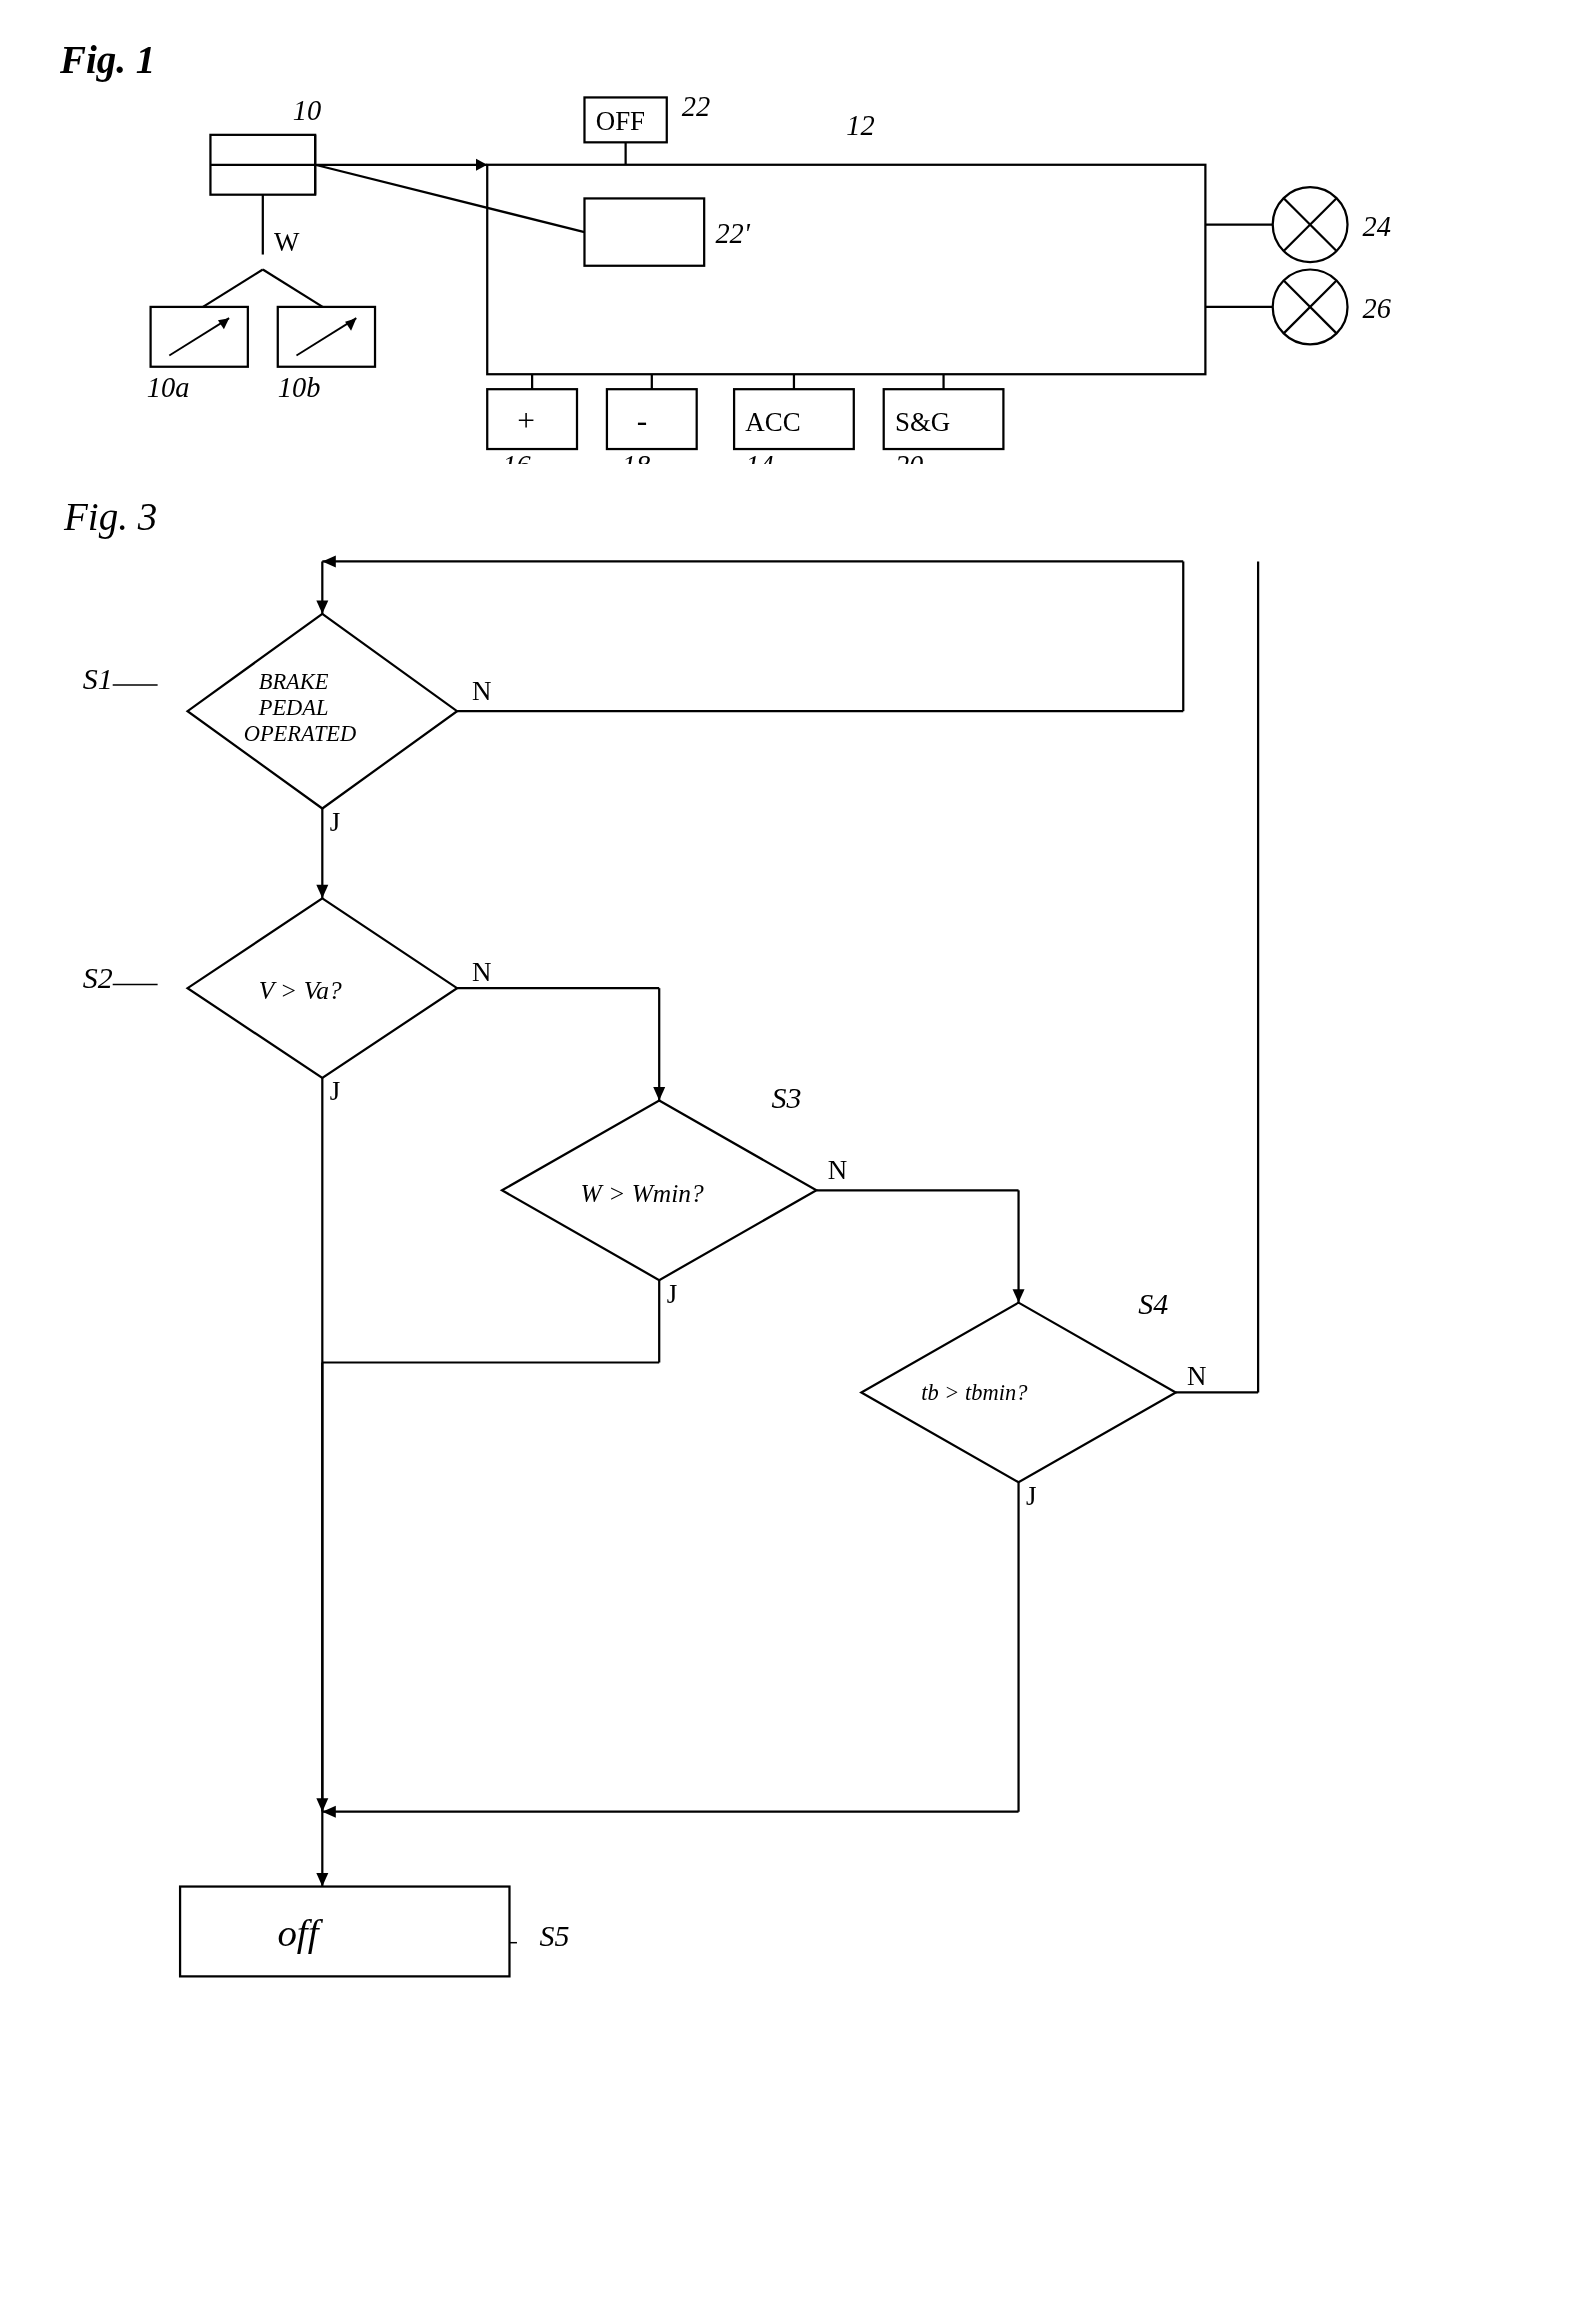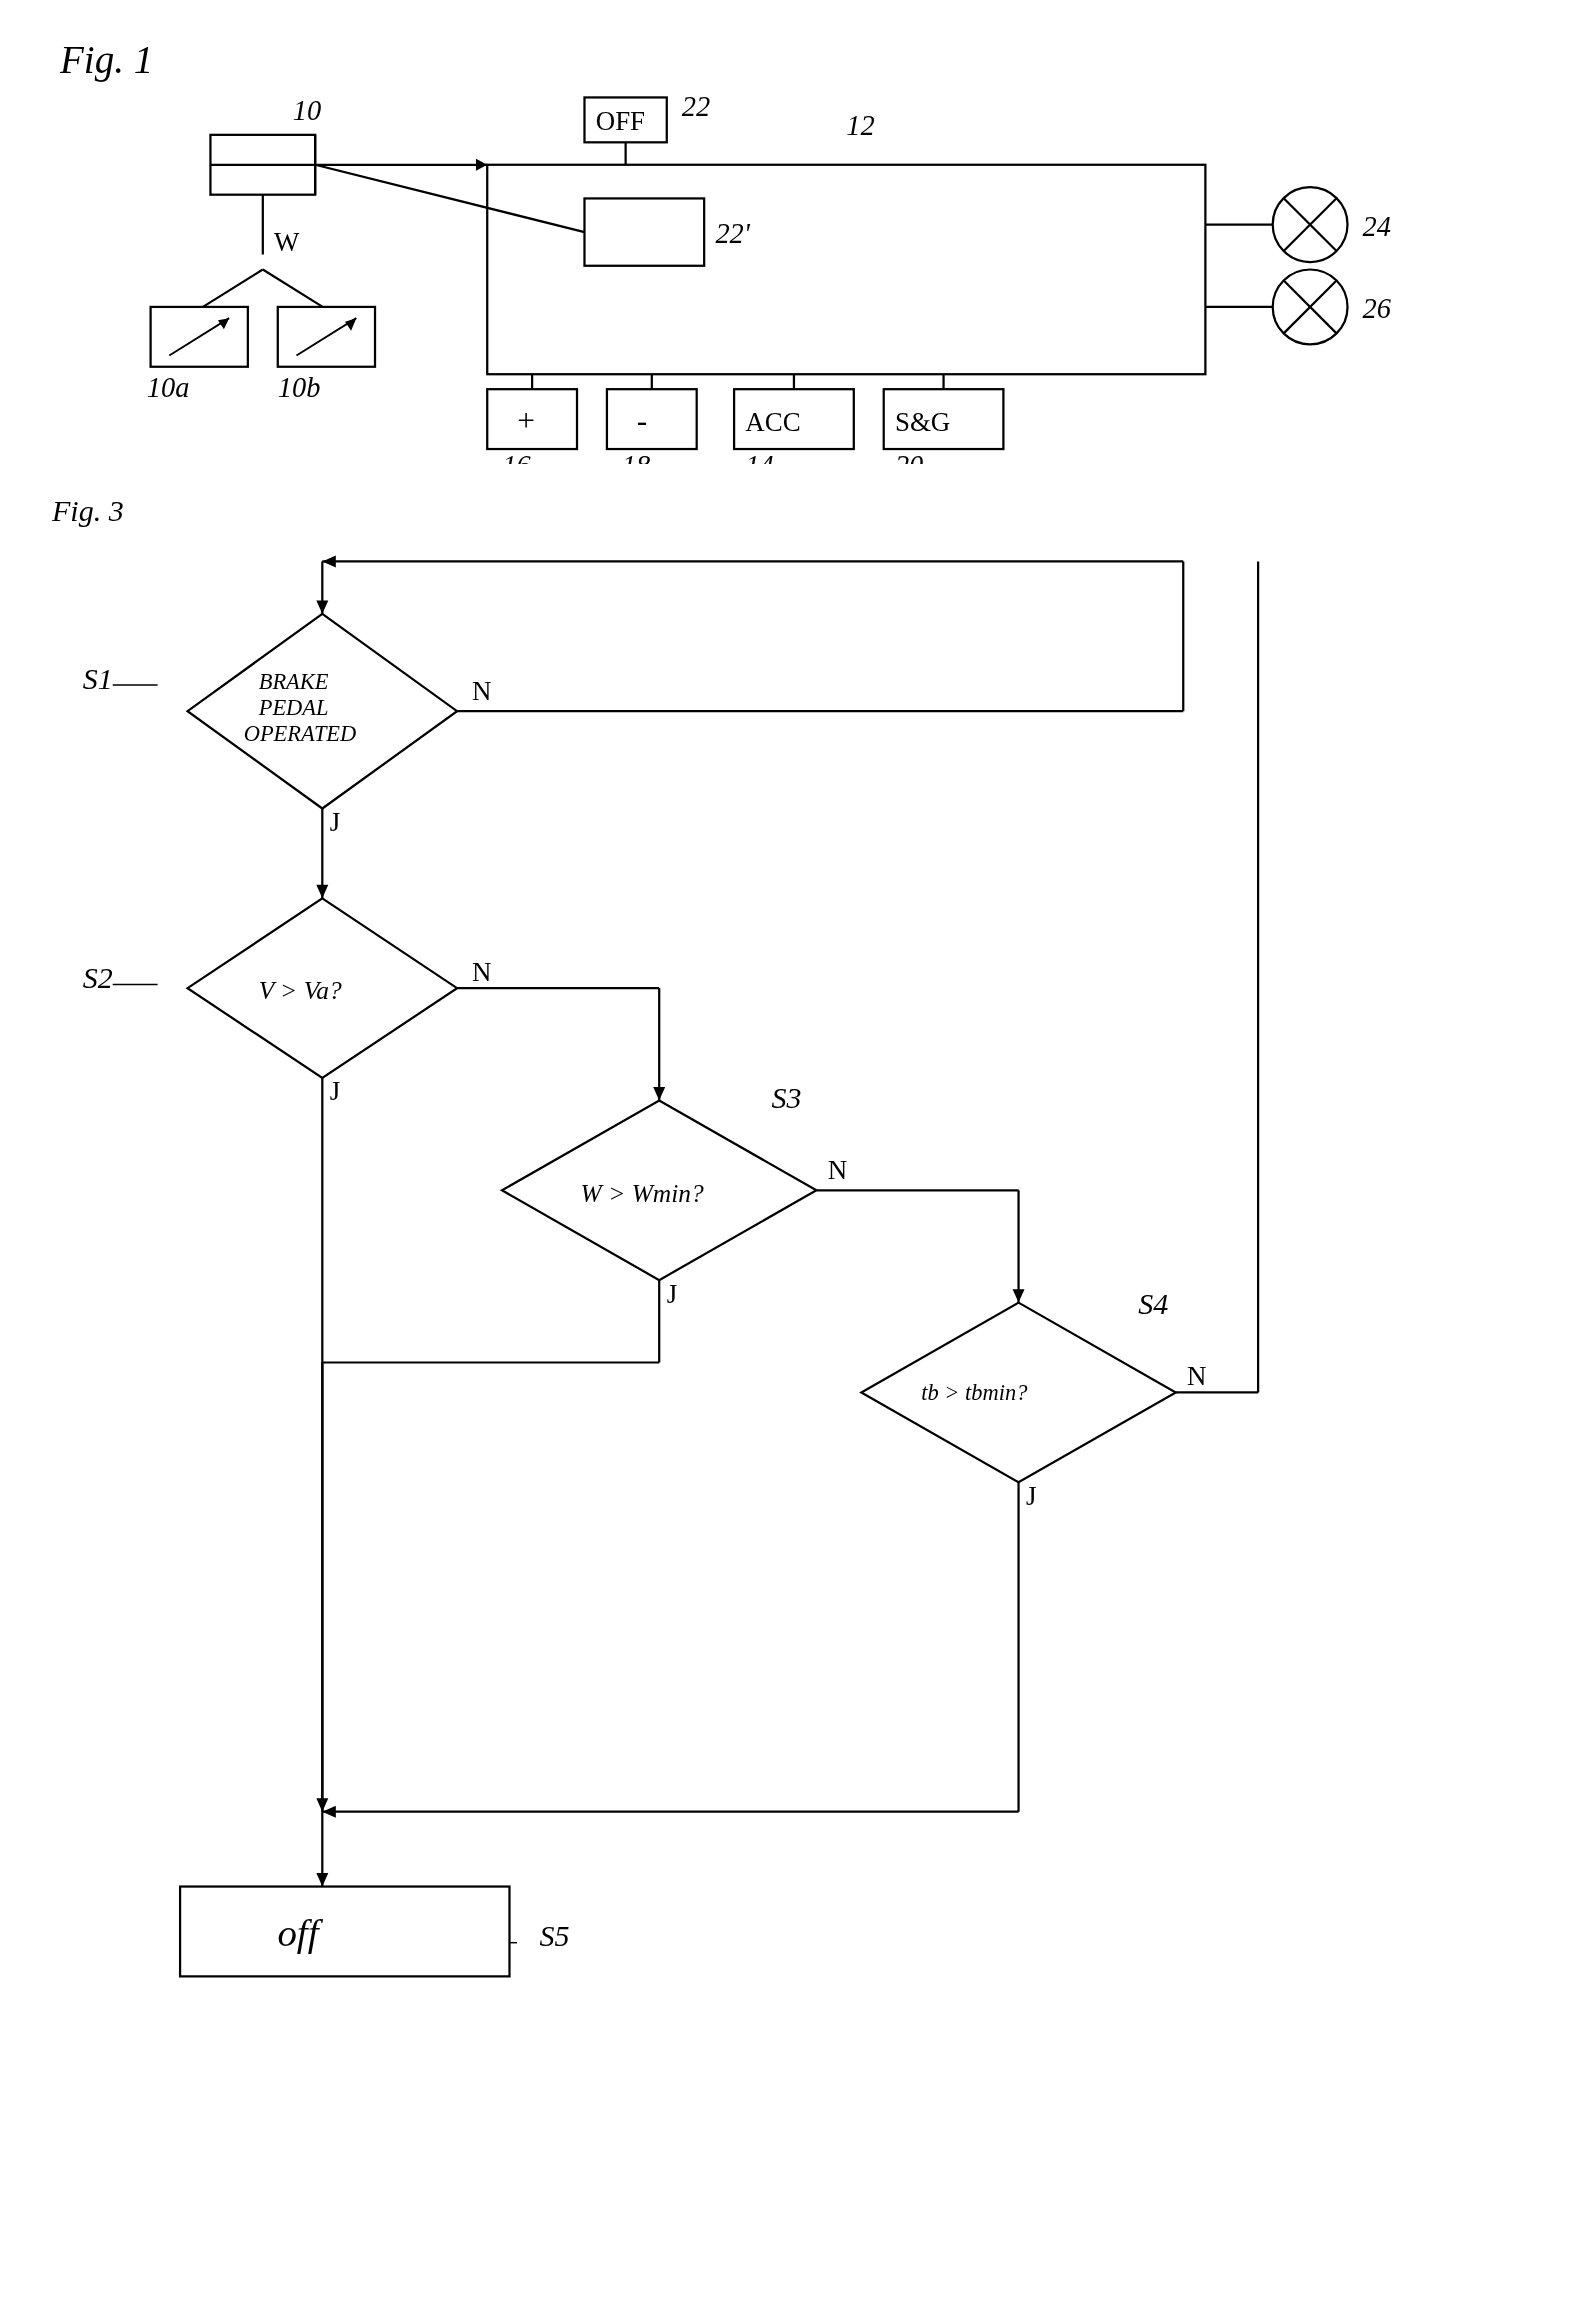--- a/index.html
+++ b/index.html
@@ -31,21 +31,21 @@
     
     .diagram-svg {
       display: block;
     }
   </style>
 </head>
 <body>
 
 <div class="page">
 
-  <div class="fig-title" style="position:absolute; top:37px; left:60px; font-style:italic; font-size:39px;">Fig. 1</div>
+  <div class="fig-title" style="position:absolute; top:37px; left:60px; font-style:italic; font-size:39px;font-weight:bold;">Fig. 1</div>
 
   <svg class="diagram-svg" width="1423" height="389" style="position:absolute; top:75px; left:60px;" viewBox="0 0 1900 520">
 
     <text x="310" y="60" font-style="italic" font-size="38" font-family="Times New Roman">10</text>
 
     <rect x="200" y="80" width="140" height="80" fill="none" stroke="#000" stroke-width="3"></rect>
 
     <line x1="270" y1="160" x2="270" y2="240" stroke="#000" stroke-width="3"></line>
 
     <text x="285" y="235" font-size="36" font-family="Times New Roman">W</text>
@@ -121,21 +121,21 @@
     <text x="1115" y="535" font-style="italic" font-size="38" font-family="Times New Roman">20</text>
 
     <line x1="340" y1="120" x2="570" y2="120" stroke="#000" stroke-width="3"></line>
     <line x1="340" y1="80" x2="340" y2="160" stroke="#000" stroke-width="3"></line>
     <line x1="200" y1="120" x2="340" y2="120" stroke="#000" stroke-width="3"></line>
 
     <polygon points="570,120 555,112 555,128" fill="#000"></polygon>
 
   </svg>
 
-  <div style="position:absolute; top:494px; left:52px; font-style:italic; font-size:30px;">Fig. 3</div>
+  <div style="position:absolute; top:494px; left:64px; font-style:italic; font-size:39px;">Fig. 3</div>
 
   <svg class="diagram-svg" width="1423" height="1647" style="position:absolute; top:539px; left:60px;" viewBox="0 0 1900 2200">
 
     <text x="30" y="200" font-style="italic" font-size="40" font-family="Times New Roman">S1</text>
     <line x1="70" y1="195" x2="130" y2="195" stroke="#000" stroke-width="2"></line>
 
     <polygon points="350,100 530,230 350,360 170,230" fill="none" stroke="#000" stroke-width="3"></polygon>
 
     <text x="265" y="200" font-size="30" font-family="Times New Roman" font-style="italic" transform="rotate(0)">BRAKE</text>
     <text x="265" y="235" font-size="30" font-family="Times New Roman" font-style="italic">PEDAL</text>

